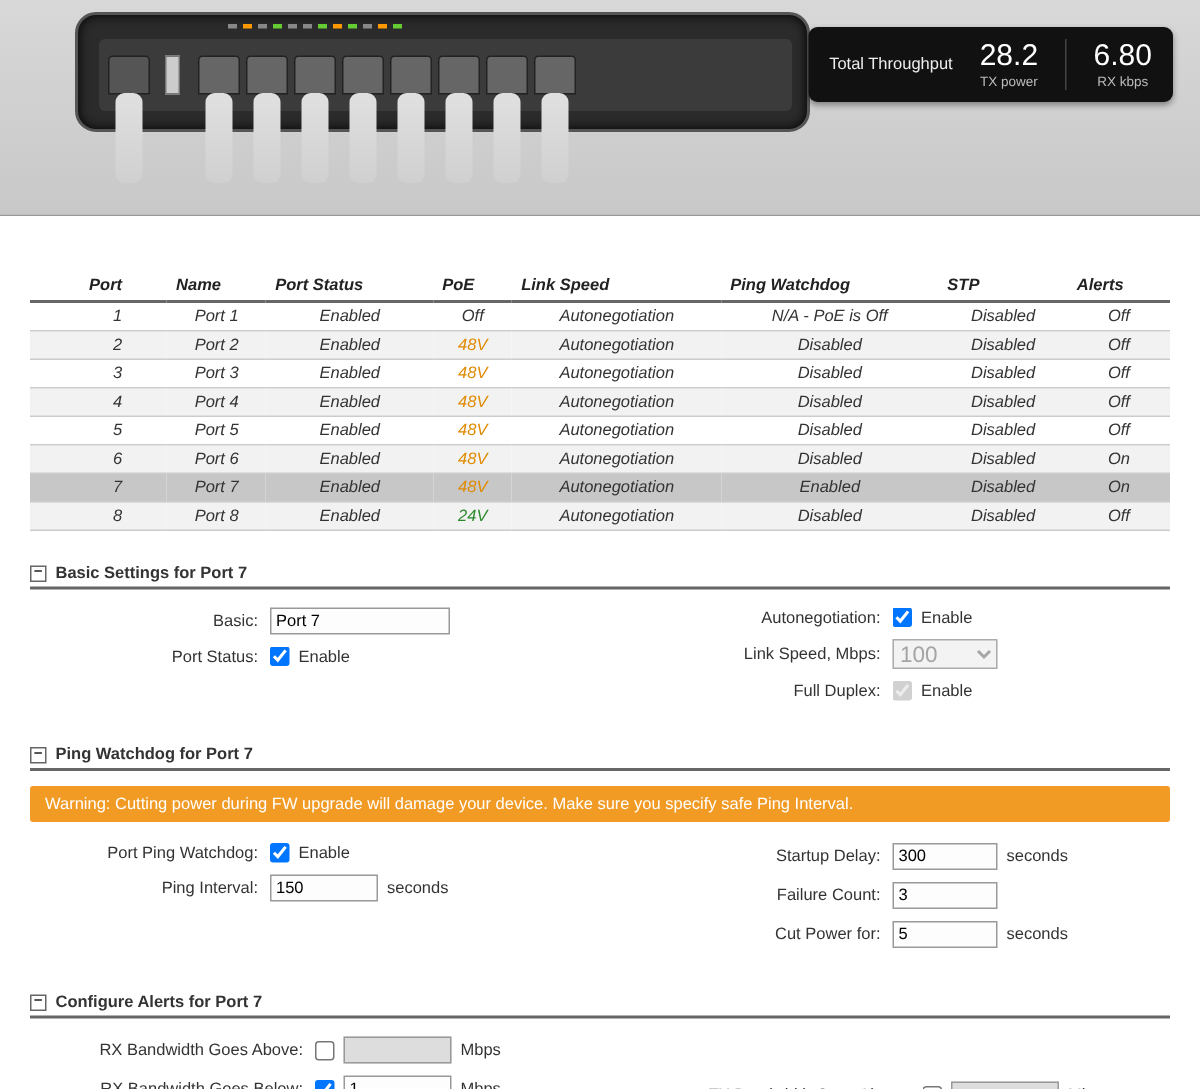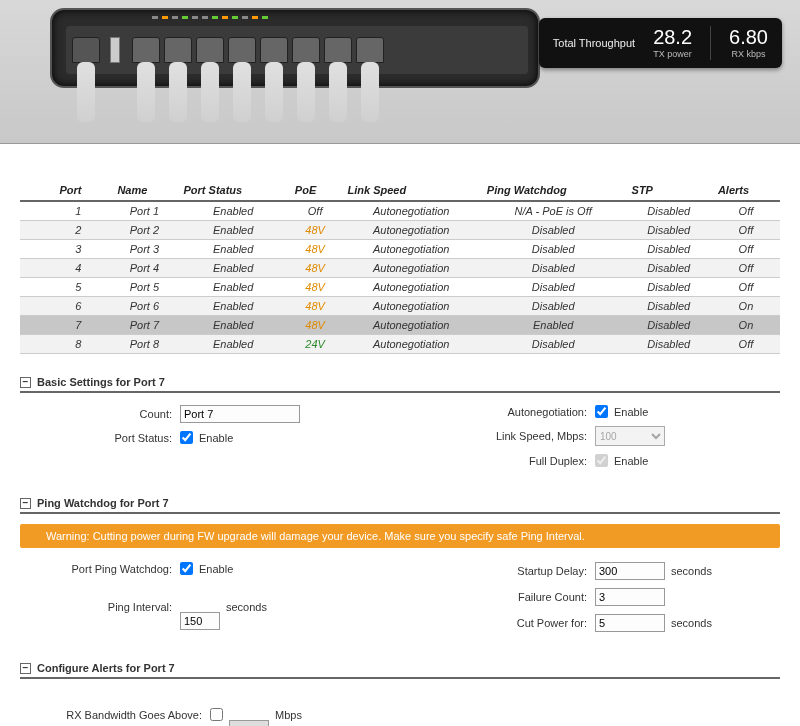--- a/index.html
+++ b/index.html
@@ -138,31 +138,31 @@
   }
   .form-row-r label { width: 180px; }
   input[type=text].fi {
     height: 18px;
     font-size: 11px;
     padding: 1px 3px;
     border: 1px solid #999;
     background: #fdfdfd;
   }
   input[type=text].fi.w120 { width: 120px; }
-  input[type=text].fi.w60 { width: 40px; margin-top: 29px; }
+  input[type=text].fi.w60 { width: 72px; }
   input[type=text].fi.w70 { width: 70px; }
   input[type=text].fi.dis { background: #ddd; color:#999; }
-  select.fs { height: 20px; font-size: 10px; border: 1px solid #888; background:#eee; }
+  select.fs { height: 20px; font-size: 15px; border: 1px solid #888; background:#eee; }
   input[type=checkbox] { margin: 0 6px 0 0; }
   .after-text { margin-left: 6px; color:#333; }
 
   .warning-bar {
     background: #f19a24;
     color: #fff;
-    padding: 6px 26px;
+    padding: 6px 10px;
     font-size: 11px;
     margin-top: 10px;
     border-radius: 2px;
   }
 </style>
 </head>
 <body>
 
 <div class="device-panel">
   <div class="switch">
@@ -323,21 +323,21 @@
 </table>
 
 <div class="section">
   <div class="section-header">
     <span class="toggle-box">−</span>
     <span>Basic Settings for Port 7</span>
   </div>
   <div class="form-grid">
     <div>
       <div class="form-row">
-        <label>Count:</label>
+        <label>Basic:</label>
         <input type="text" class="fi w120" value="Port 7" style="">
       </div>
       <div class="form-row">
         <label>Port Status:</label>
         <input type="checkbox" checked="" style="">
         <span>Enable</span>
       </div>
     </div>
     <div>
       <div class="form-row form-row-r">

